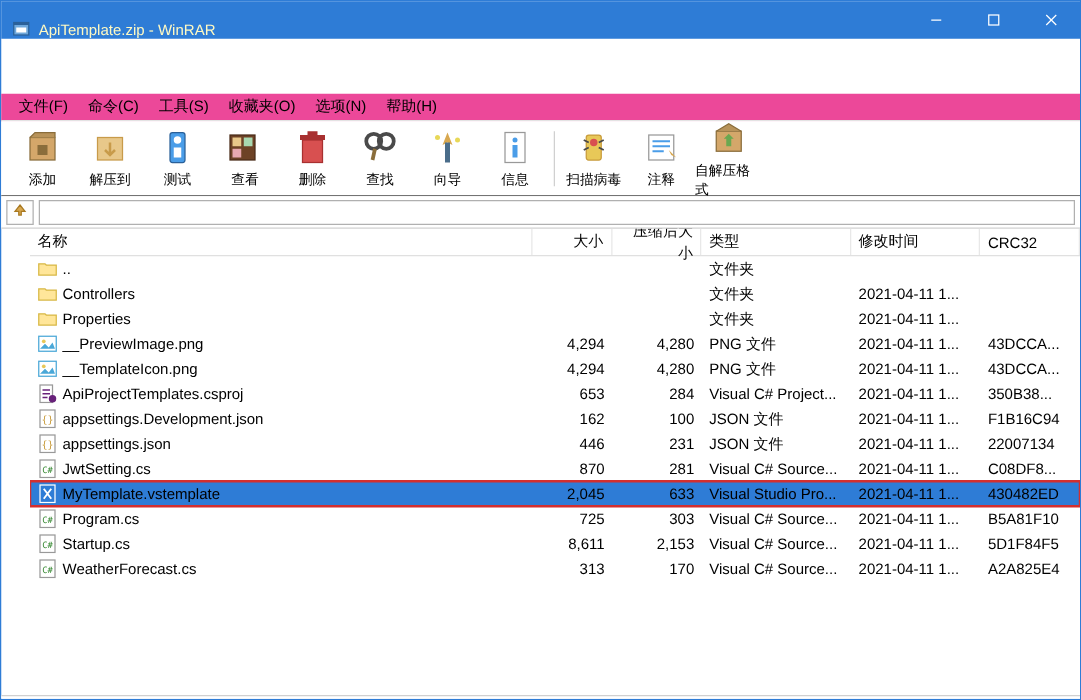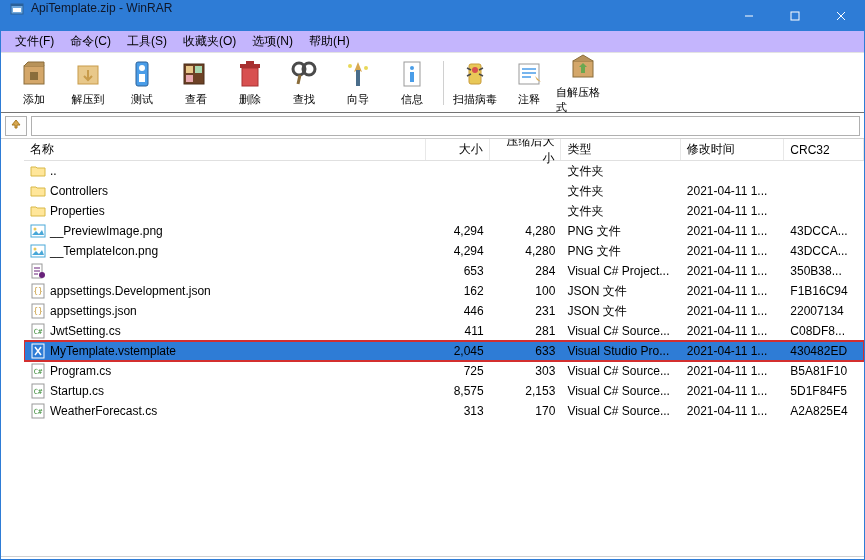--- a/index.html
+++ b/index.html
@@ -1,23 +1,23 @@
 <!DOCTYPE html>
 <html><head>
 <meta charset="utf-8">
 <style>
 * { margin: 0; padding: 0; box-sizing: border-box; }
 body { font-family: "Microsoft YaHei", "Segoe UI", Tahoma, sans-serif; font-size: 12px; background: #fff; overflow: hidden; }
 .window { width: 865px; height: 560px; border: 1px solid #2e7cd6; display: flex; flex-direction: column; }
-.titlebar { height: 30px; background: #2e7cd6; color: #0f172a; display: flex; align-items: flex-start; padding-left: 8px; }
+.titlebar { height: 30px; background: #2e7cd6; color: #fef9c3; display: flex; align-items: flex-end; padding-left: 8px; }
 .titlebar .icon { width: 16px; height: 16px; margin-right: 6px; display: inline-flex; align-items: center; justify-content: center; }
 .titlebar .title { flex: 1; font-size: 12px; }
 .titlebar .win-btns { display: flex; }
 .titlebar .win-btn { width: 46px; height: 30px; display: flex; align-items: center; justify-content: center; cursor: pointer; }
-.menubar { height: 22px; background: #c4b5fd; border-bottom: 1px solid #e3e3e3; display: flex; align-items: center; padding-left: 6px; }
+.menubar { height: 22px; background: #ec4899; border-bottom: 1px solid #e3e3e3; display: flex; align-items: center; padding-left: 6px; margin-top: 44px; }
 .menubar .menu-item { padding: 2px 8px; cursor: pointer; }
 .toolbar { height: 60px; background: #fff; border-bottom: 1px solid #737373; display: flex; align-items: center; padding: 2px 6px; }
 .toolbar .tool-btn { width: 54px; height: 56px; display: flex; flex-direction: column; align-items: center; justify-content: center; cursor: pointer; font-size: 11px; }
 .toolbar .tool-icon { width: 32px; height: 32px; margin-bottom: 2px; display: flex; align-items: center; justify-content: center; }
 .toolbar .sep { width: 1px; height: 44px; background: #d0d0d0; margin: 0 4px; }
 .pathbar { height: 26px; background: #fff; border-bottom: 1px solid #d0d0d0; display: flex; align-items: center; padding: 2px 4px; }
 .pathbar .up-btn { width: 22px; height: 20px; border: 1px solid #b0b0b0; display: flex; align-items: center; justify-content: center; cursor: pointer; background: #fdfdfd; }
 .pathbar .path-field { flex: 1; height: 20px; margin-left: 4px; border: 1px solid #b0b0b0; padding: 0 4px; display: flex; align-items: center; background: #fff; }
 .filelist { flex: 1; overflow: auto; position: relative; margin-left: 23px; }
 .header-row { height: 22px; border-bottom: 1px solid #e0e0e0; display: flex; align-items: center; font-size: 12px; background: #fff; position: sticky; top: 0; }
@@ -295,20 +295,21 @@
         </div>
         <div class="row">
           <div class="col name">
             <span class="file-icon">
               <svg width="16" height="16" viewBox="0 0 16 16">
                 <rect x="2" y="1" width="10" height="14" fill="#fff" stroke="#999"></rect>
                 <path d="M4 5 L10 5 M4 8 L10 8 M4 11 L8 11" stroke="#68217a" stroke-width="1.2"></path>
                 <circle cx="12" cy="12" r="3" fill="#68217a"></circle>
               </svg>
             </span>
+            <span>ApiProjectTemplates.csproj</span>
           </div>
           <div class="col size">653</div>
           <div class="col packed">284</div>
           <div class="col type">Visual C# Project...</div>
           <div class="col modified">2021-04-11 1...</div>
           <div class="col crc">350B38...</div>
         </div>
         <div class="row">
           <div class="col name">
             <span class="file-icon">
@@ -344,21 +345,21 @@
         <div class="row">
           <div class="col name">
             <span class="file-icon">
               <svg width="16" height="16" viewBox="0 0 16 16">
                 <rect x="2" y="1" width="12" height="14" fill="#fff" stroke="#999"></rect>
                 <text x="8" y="11" font-size="7" text-anchor="middle" fill="#388a34" font-family="monospace">C#</text>
               </svg>
             </span>
             <span>JwtSetting.cs</span>
           </div>
-          <div class="col size">411</div>
+          <div class="col size">870</div>
           <div class="col packed">281</div>
           <div class="col type">Visual C# Source...</div>
           <div class="col modified">2021-04-11 1...</div>
           <div class="col crc">C08DF8...</div>
         </div>
         <div class="row selected">
           <div class="col name">
             <span class="file-icon">
               <svg width="16" height="16" viewBox="0 0 16 16">
                 <rect x="2" y="1" width="12" height="14" fill="#2e7cd6" stroke="#fff"></rect>
@@ -392,21 +393,21 @@
         <div class="row">
           <div class="col name">
             <span class="file-icon">
               <svg width="16" height="16" viewBox="0 0 16 16">
                 <rect x="2" y="1" width="12" height="14" fill="#fff" stroke="#999"></rect>
                 <text x="8" y="11" font-size="7" text-anchor="middle" fill="#388a34" font-family="monospace">C#</text>
               </svg>
             </span>
             <span>Startup.cs</span>
           </div>
-          <div class="col size">8,575</div>
+          <div class="col size">8,611</div>
           <div class="col packed">2,153</div>
           <div class="col type">Visual C# Source...</div>
           <div class="col modified">2021-04-11 1...</div>
           <div class="col crc">5D1F84F5</div>
         </div>
         <div class="row">
           <div class="col name">
             <span class="file-icon">
               <svg width="16" height="16" viewBox="0 0 16 16">
                 <rect x="2" y="1" width="12" height="14" fill="#fff" stroke="#999"></rect>

